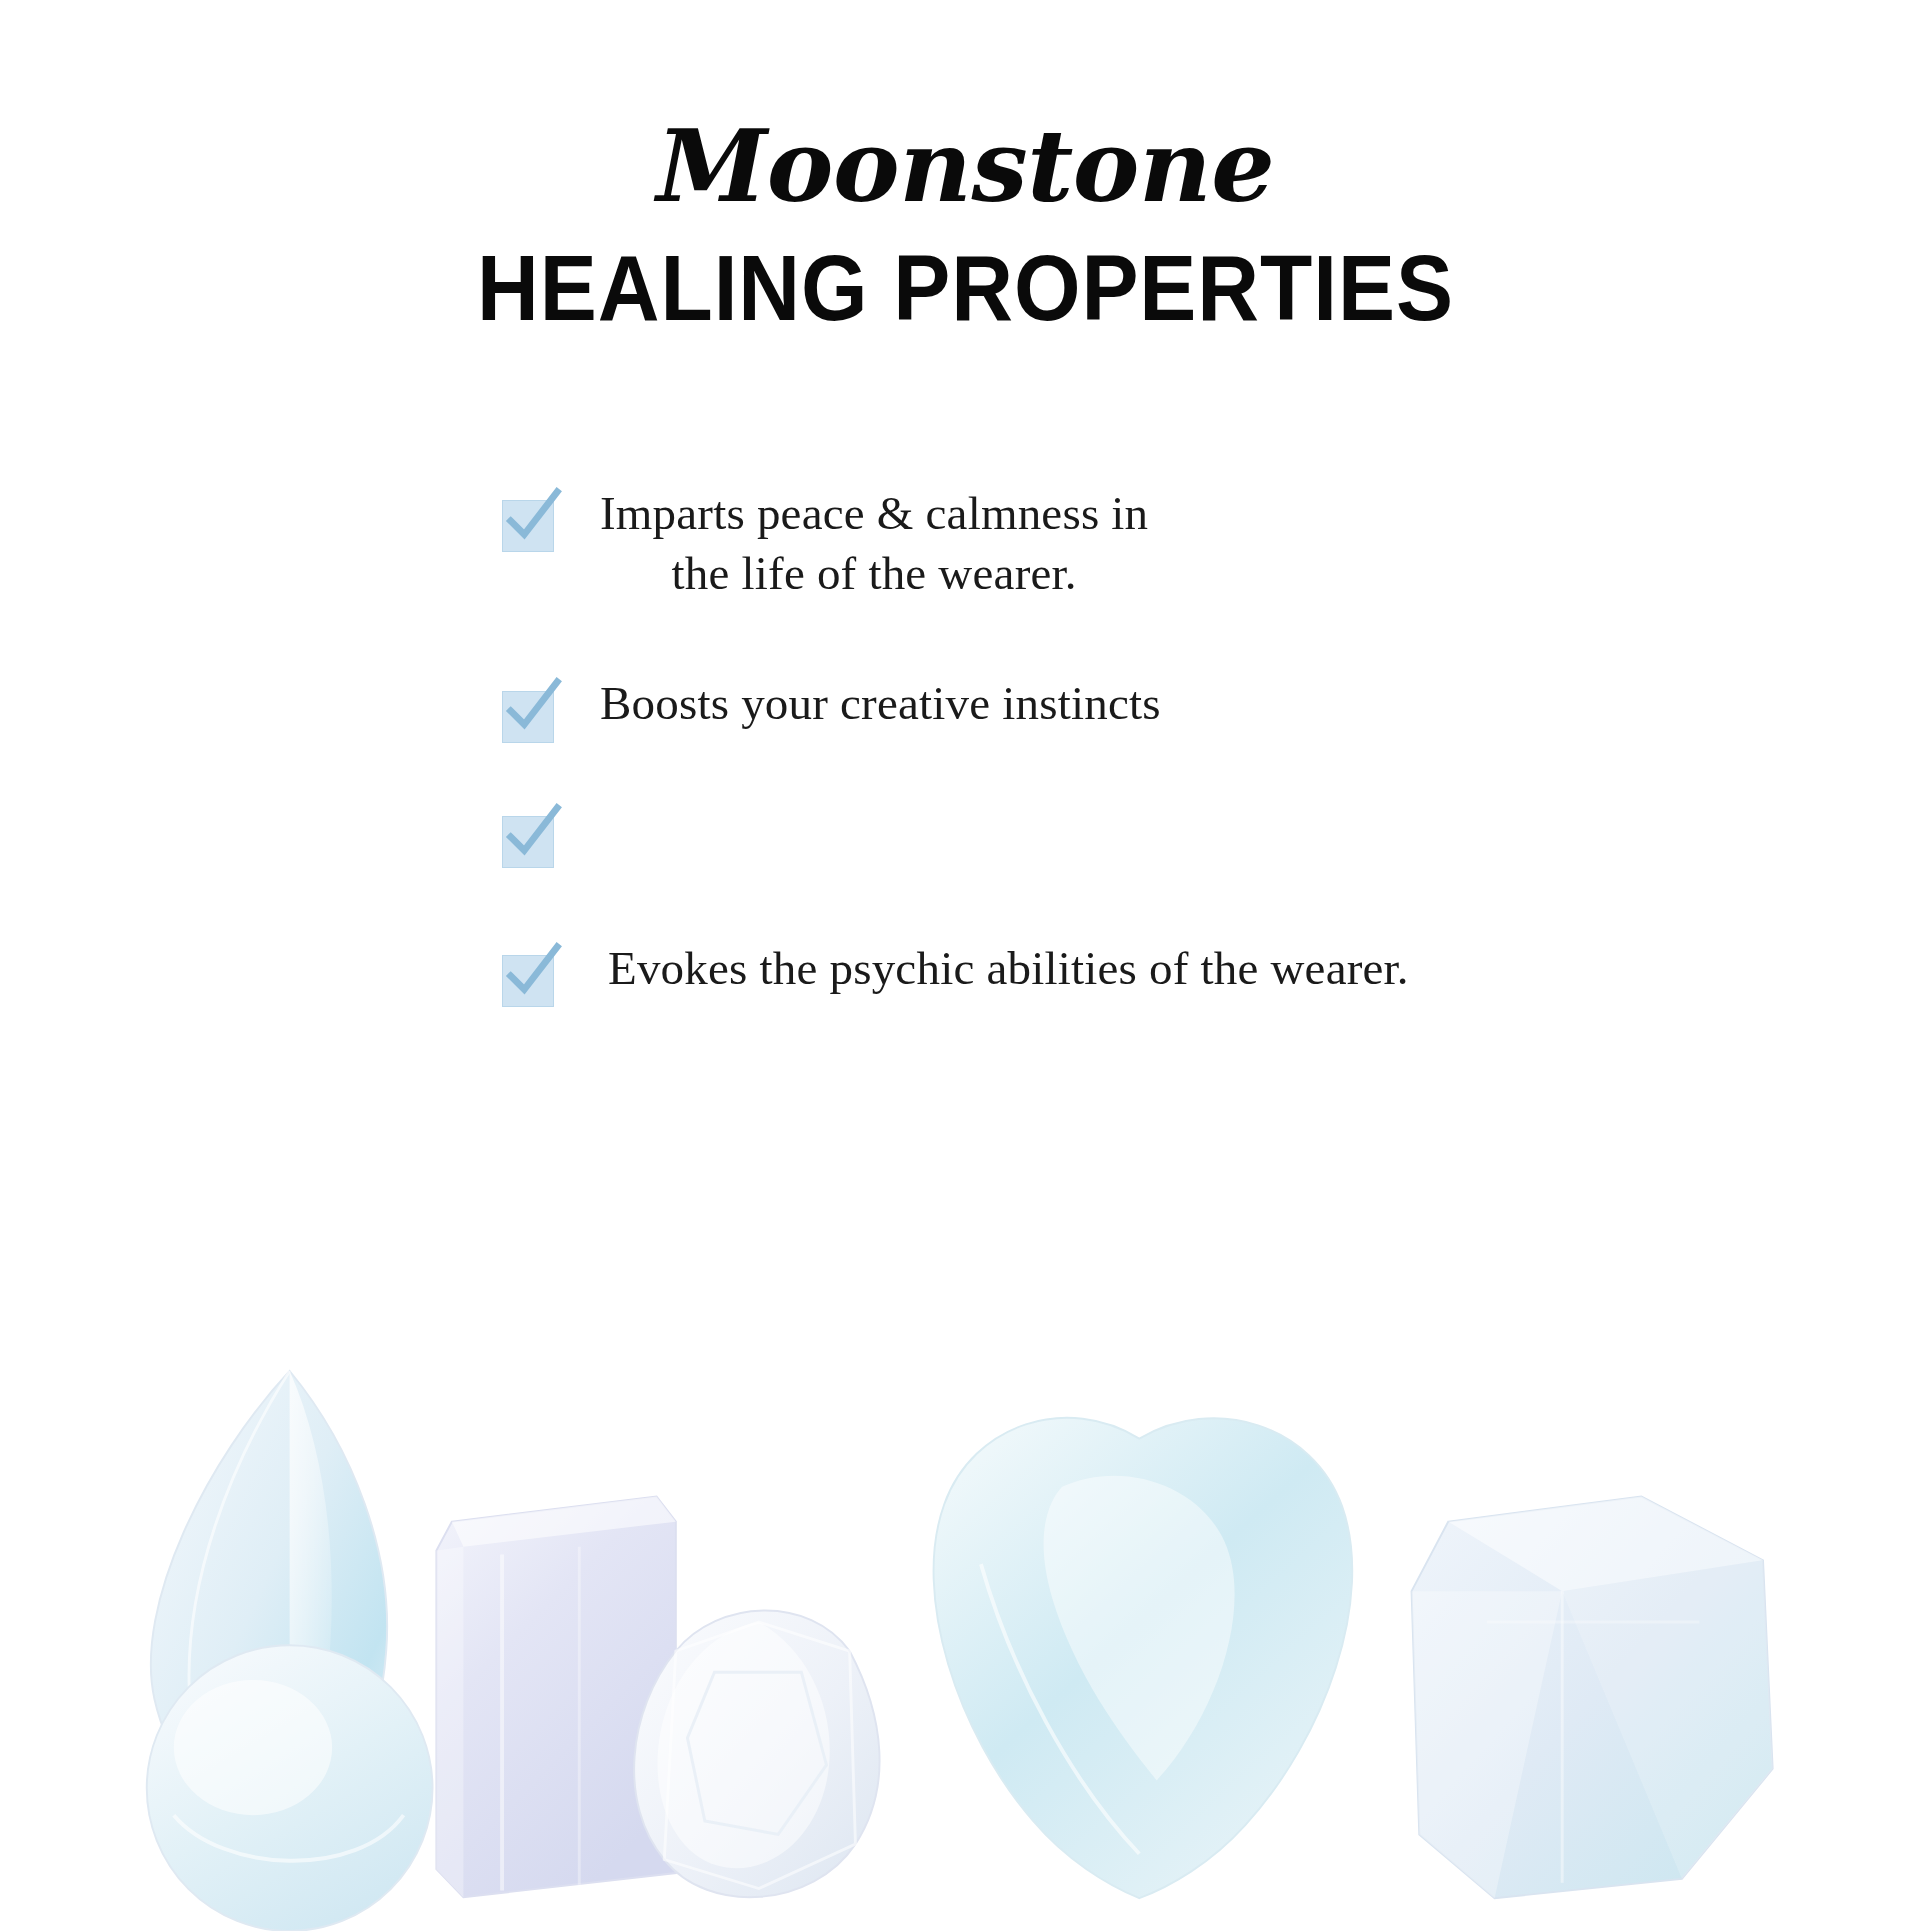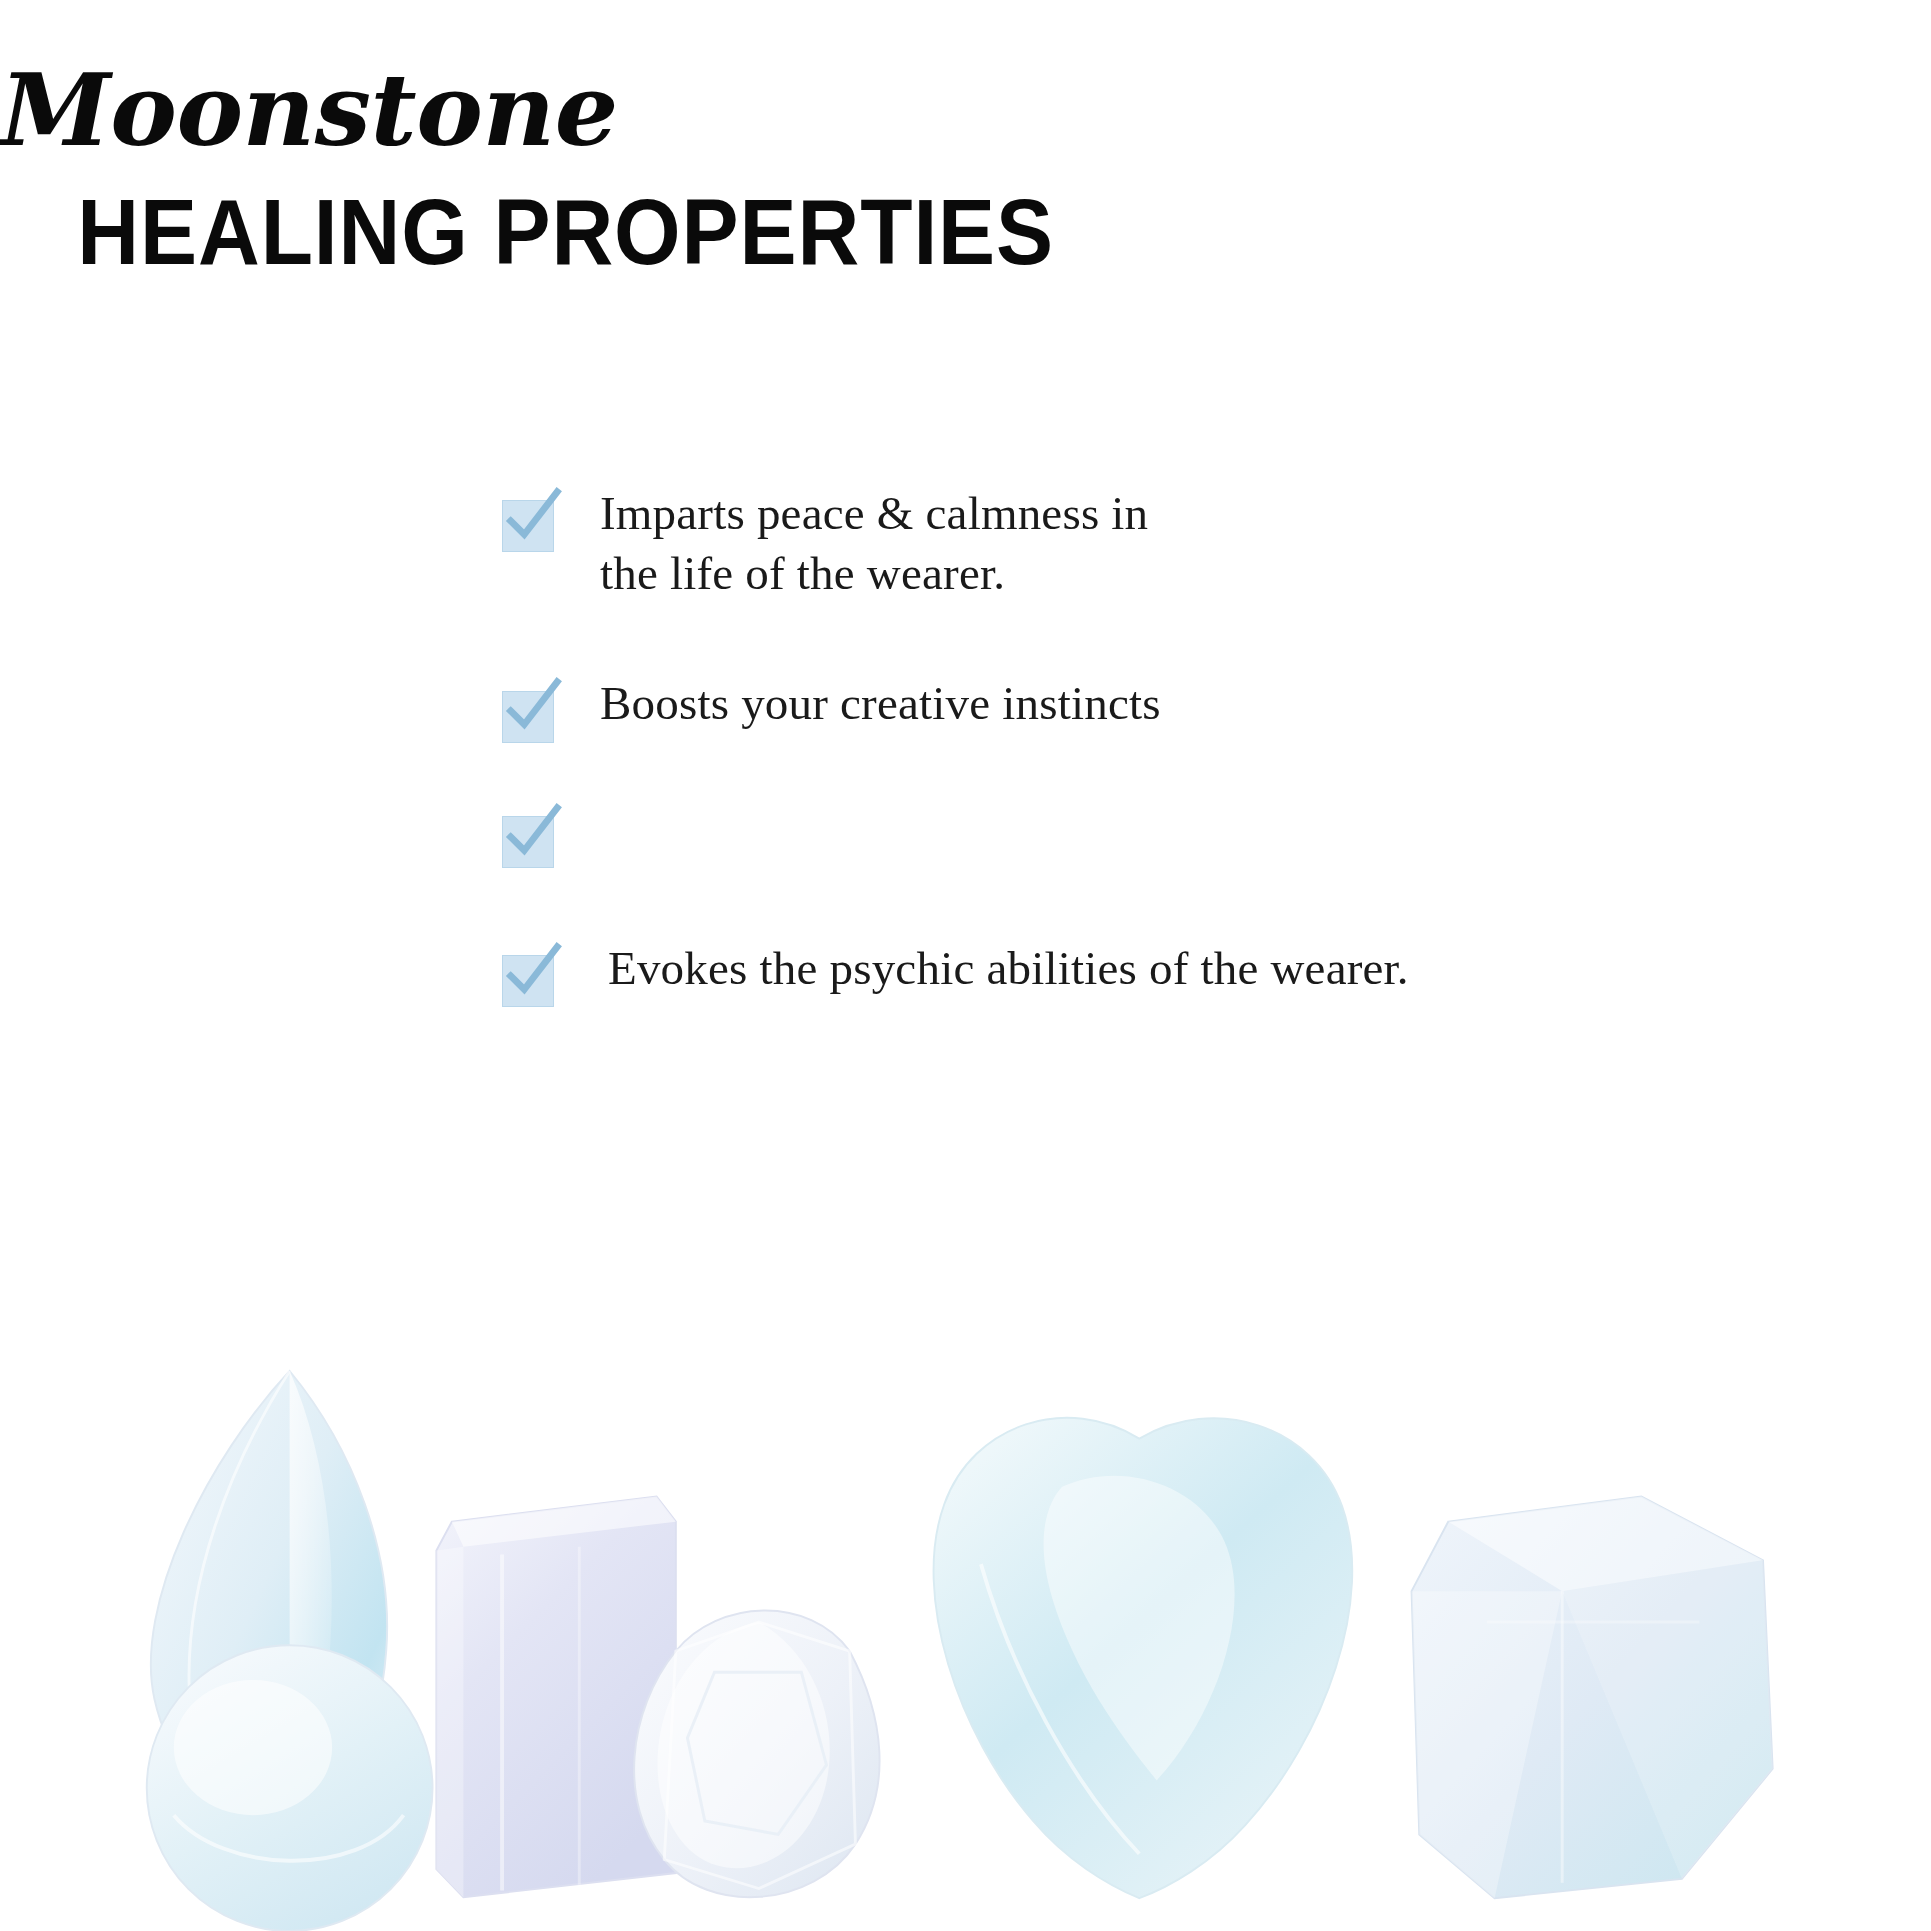--- a/index.html
+++ b/index.html
@@ -16,21 +16,22 @@
   }
 
   .infographic {
     position: absolute;
     inset: 0;
     background: #ffffff;
   }
 
   
   .header {
-    padding-top: 58px;
+    padding-top: 114px;
+    text-align: center;
   }
   .title-script {
     font-family: "DejaVu Serif", serif;
     font-style: italic;
     font-weight: 700;
     font-size: 100px;
     line-height: 1.05;
     letter-spacing: -0.5px;
     color: #0a0a0a;
     margin: 0;
@@ -46,20 +47,21 @@
     transform: scaleX(0.92);
     transform-origin: center;
   }
 
   
   .properties-list {
     position: absolute;
     top: 483px;
     left: 502px;
     width: 1081px;
+    text-align: center;
   }
   .property-item {
     display: flex;
     align-items: flex-start;
     margin-bottom: 56px;
   }
   .property-item:last-child {
     margin-bottom: 0;
     gap: 8px;
   }

